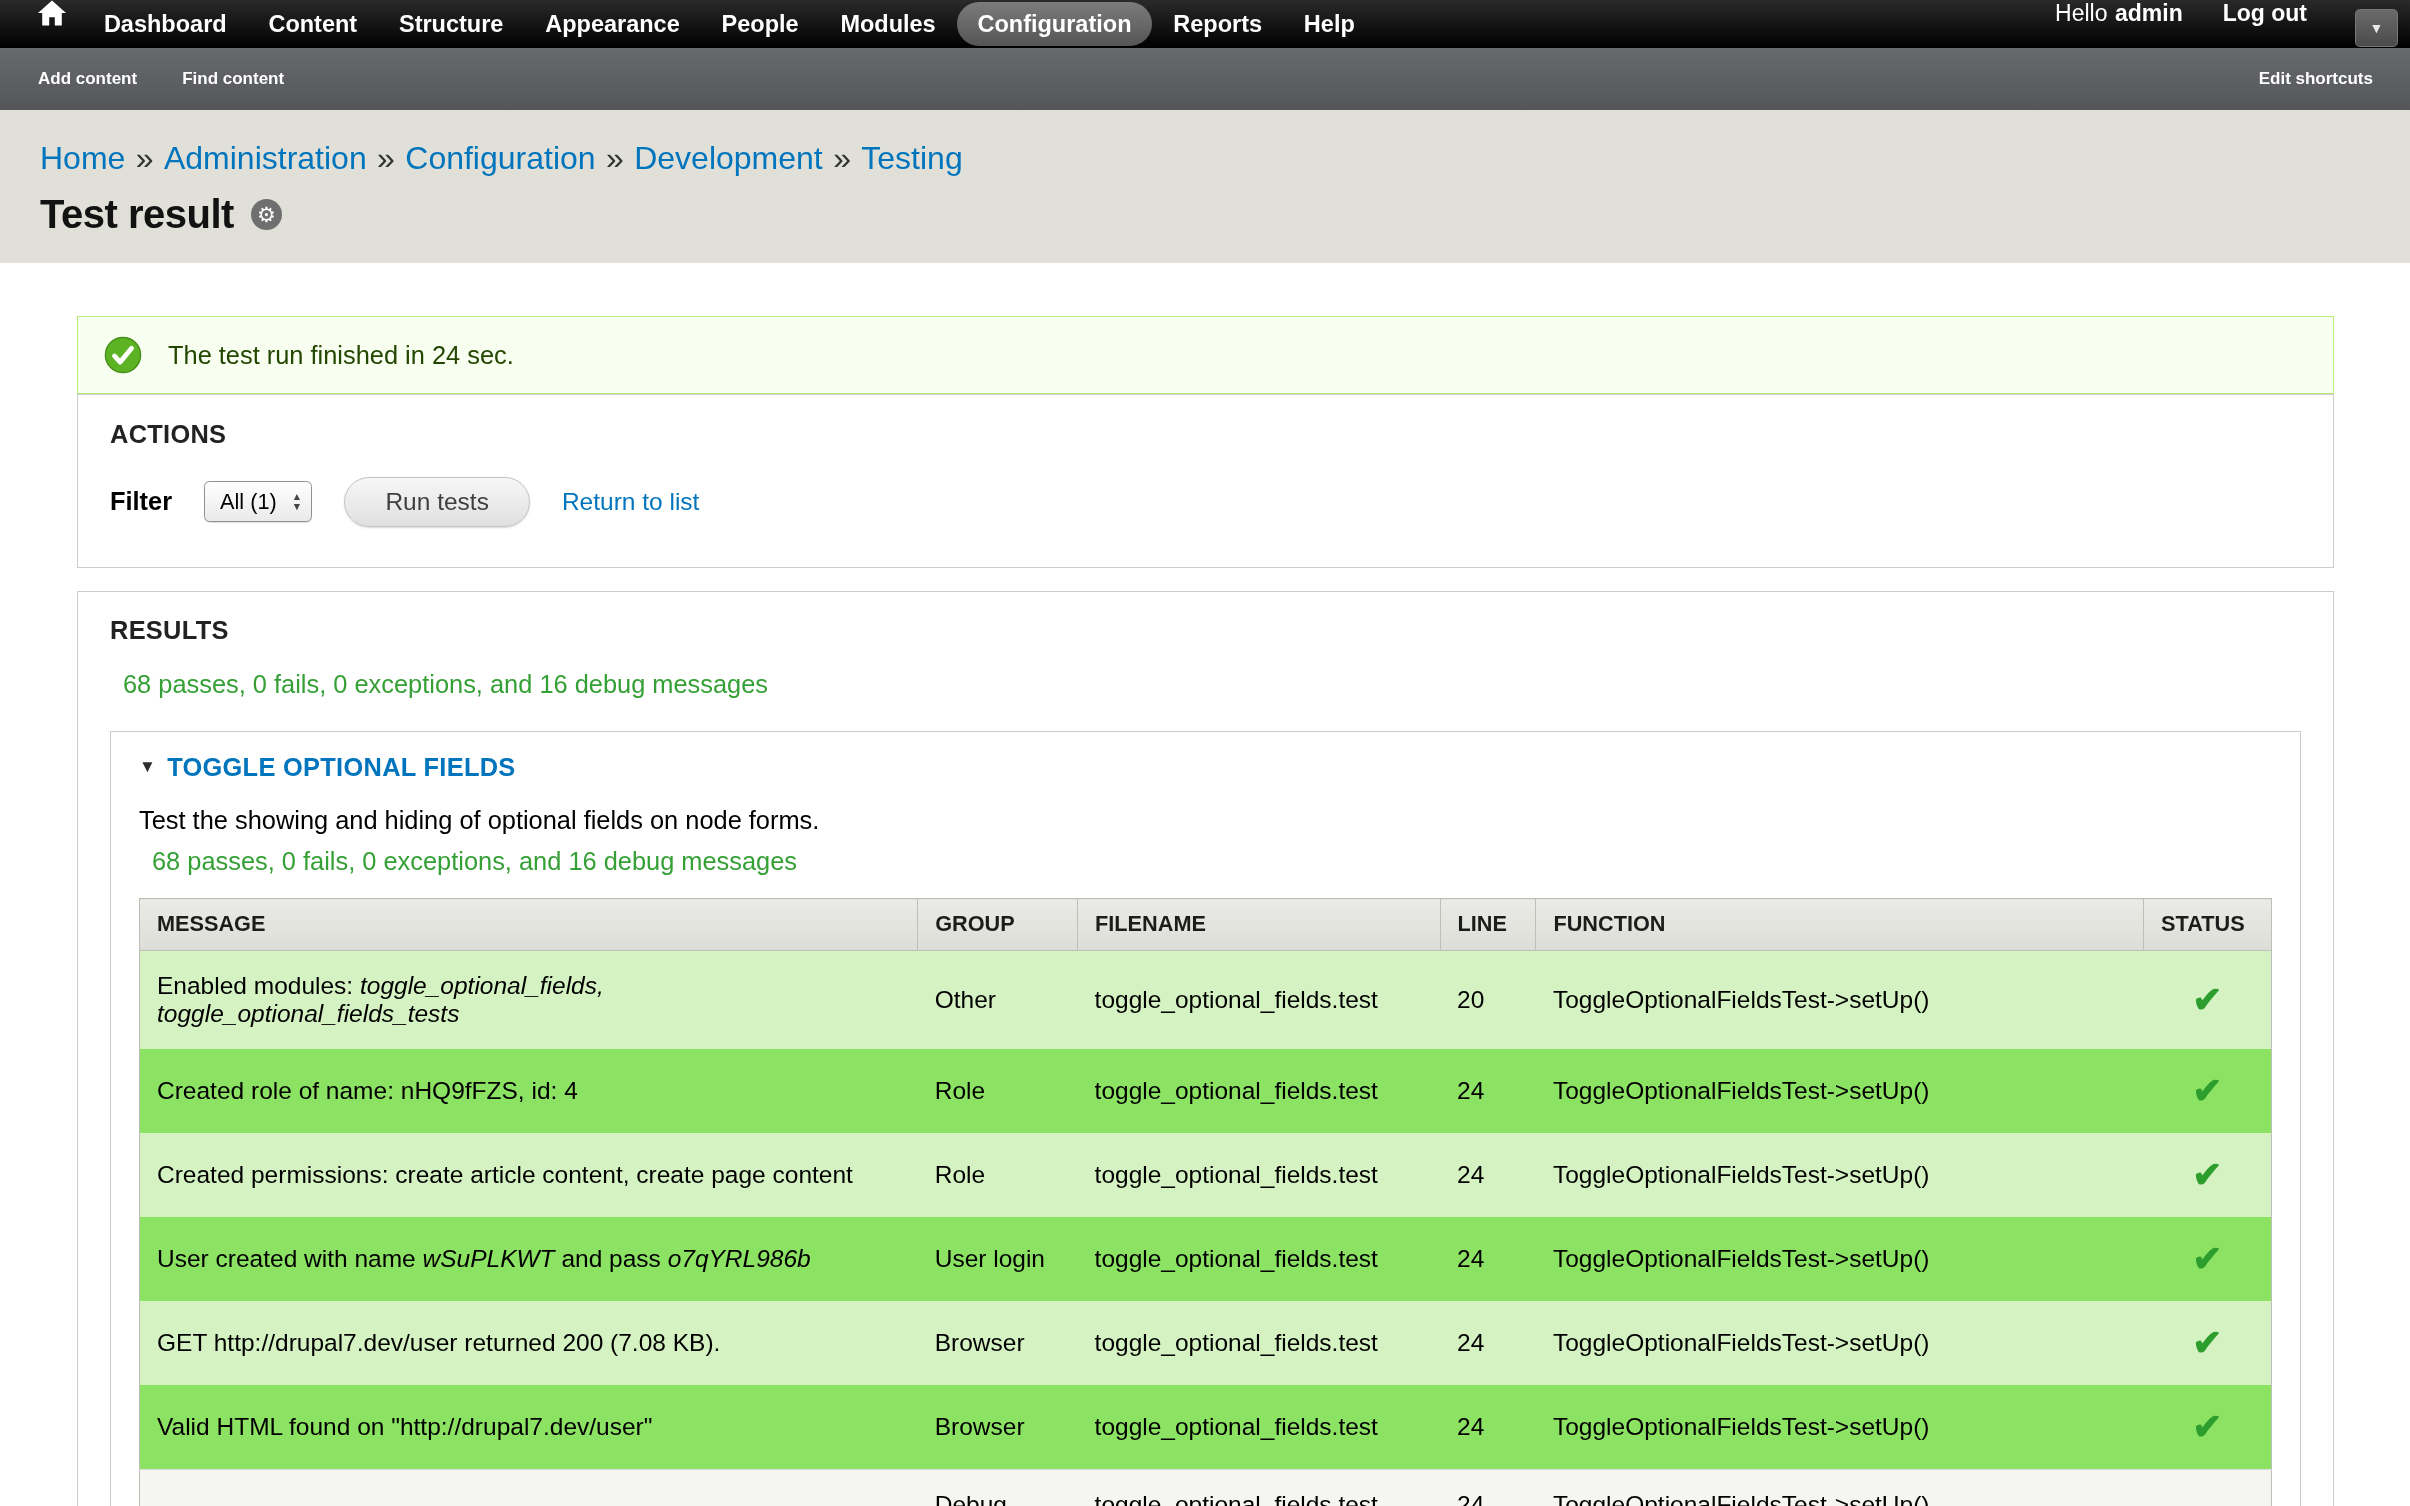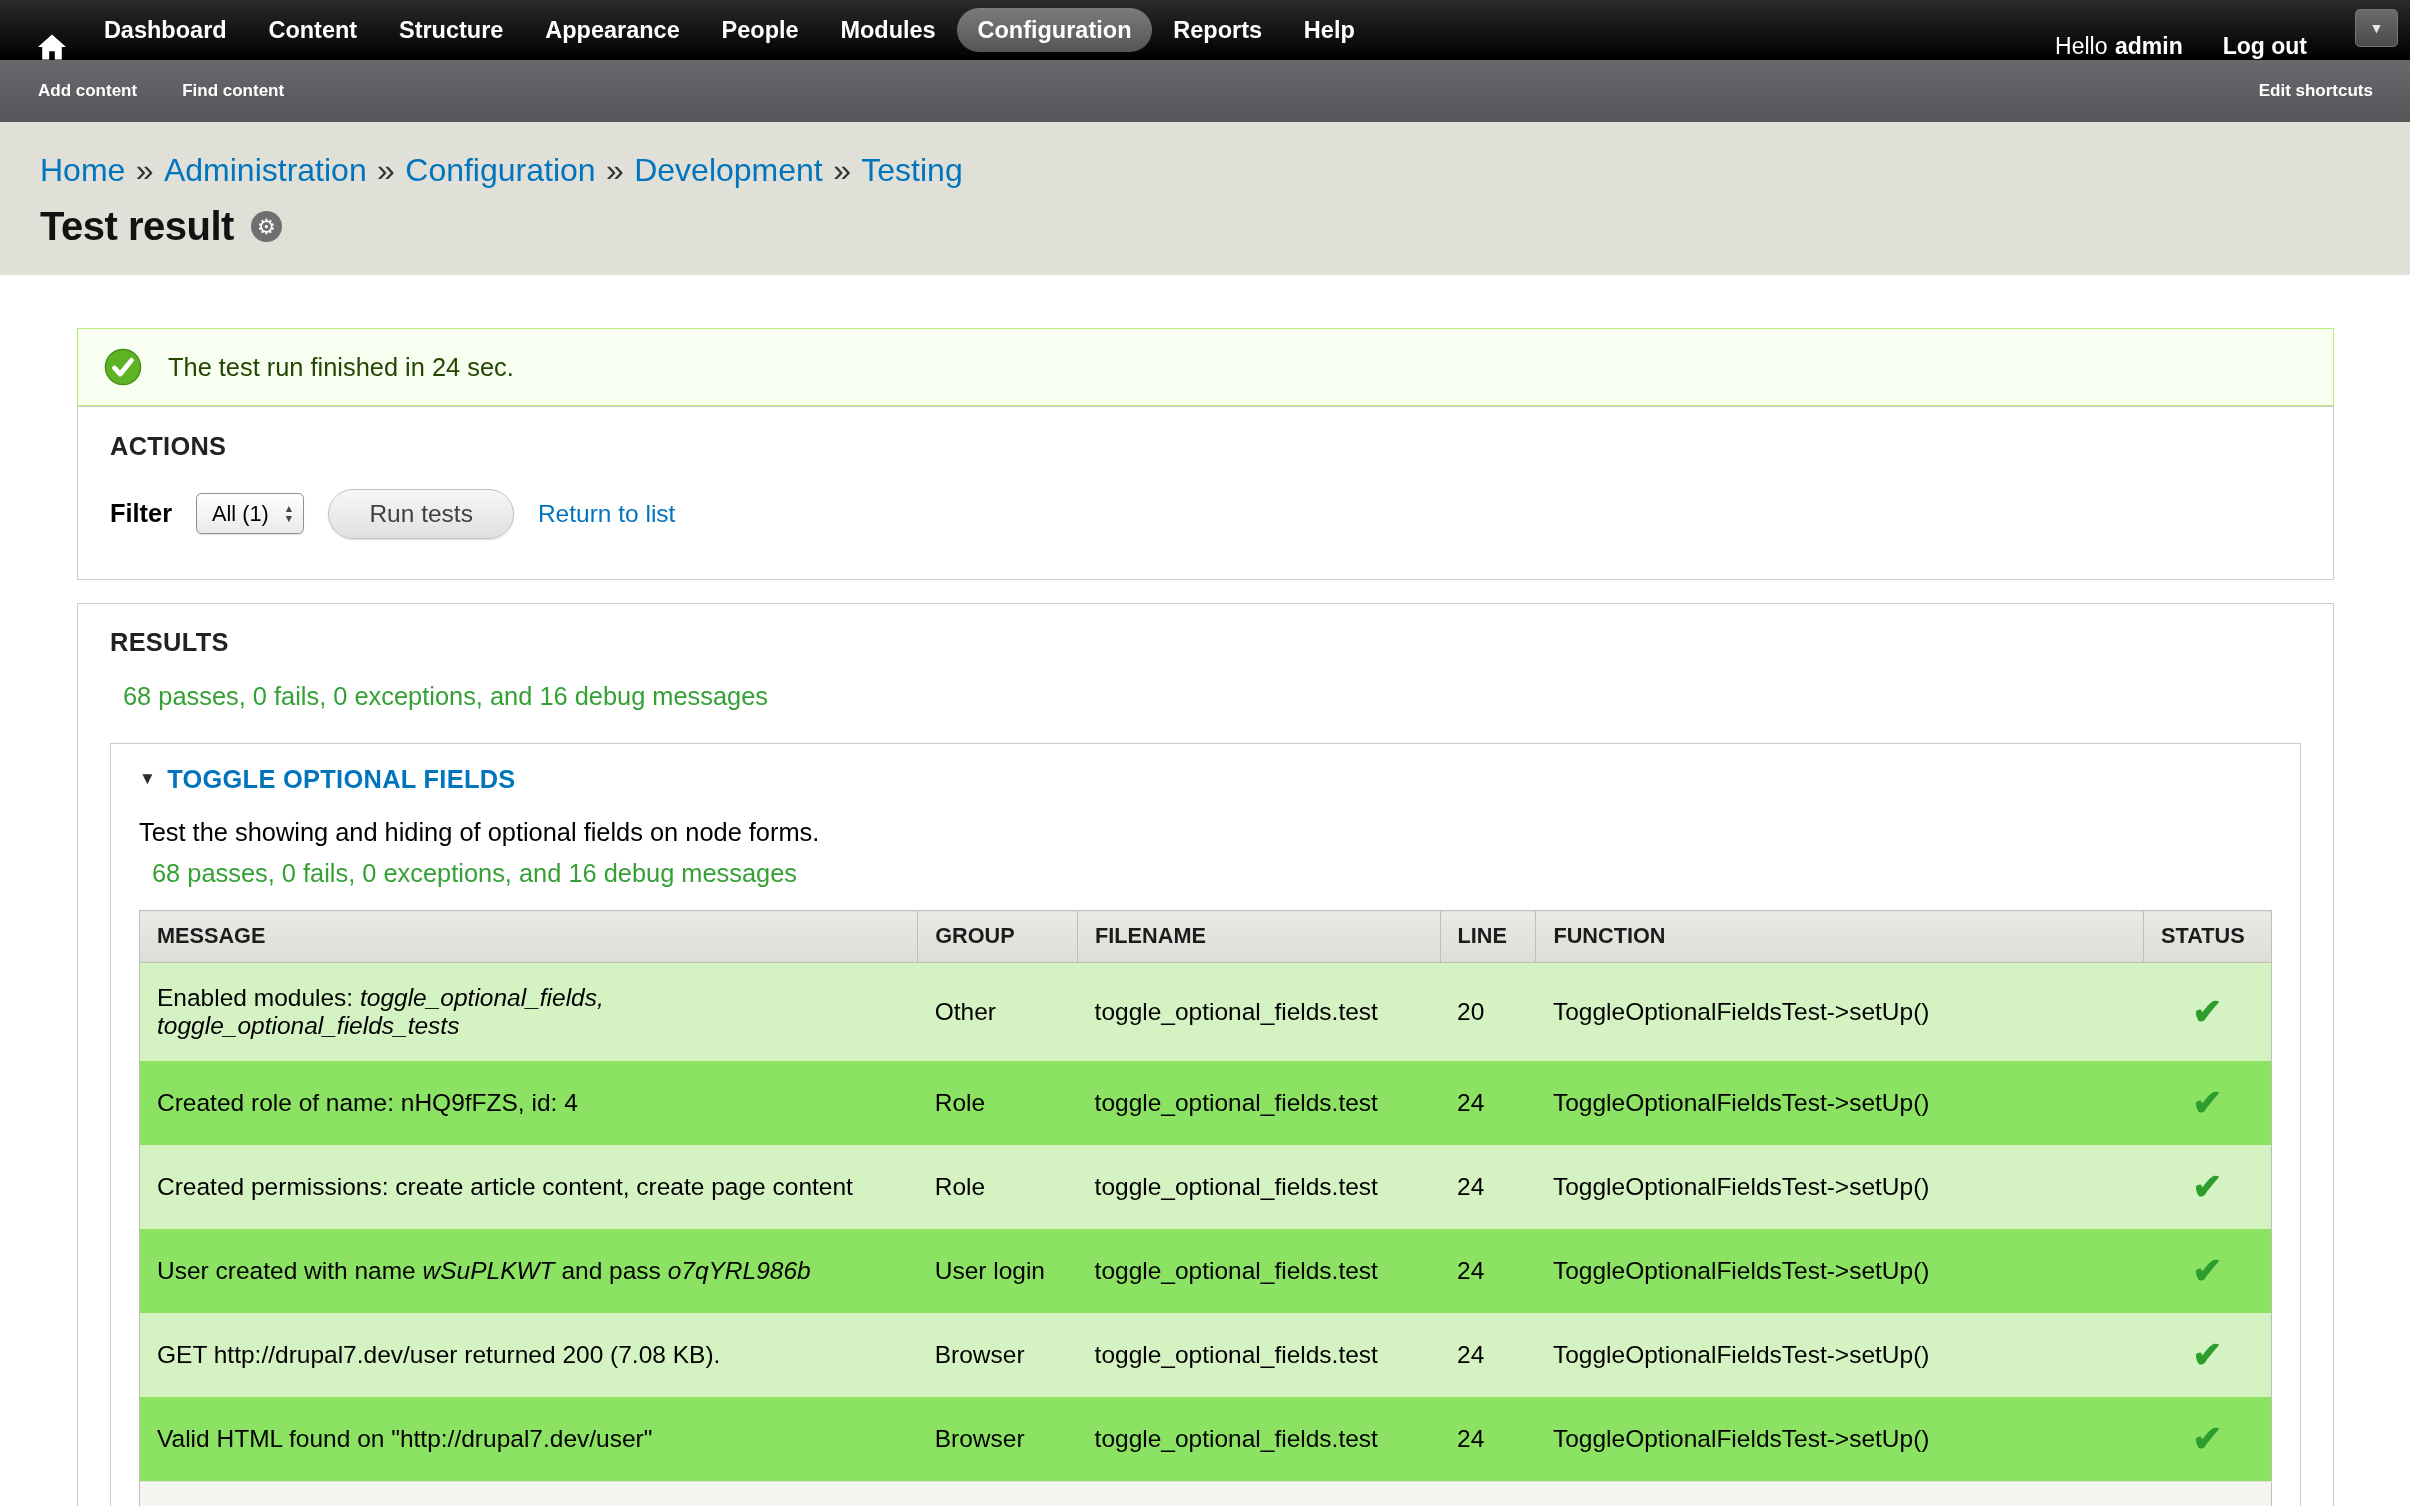--- a/index.html
+++ b/index.html
@@ -1,21 +1,21 @@
 <!DOCTYPE html>
 <html style="font-size:15px"><head>
 <meta charset="utf-8">
 <style>
   * { box-sizing: border-box; margin: 0; padding: 0; }
   html, body { width: 2411px; height: 1507px; overflow: hidden; }
   body { font-family: "Liberation Sans", sans-serif; background: #fff; color: #000; }
   a { text-decoration: none; cursor: pointer; }
 
   
-  .toolbar { height: 60px; background: linear-gradient(#2a2a2a, #000); display: flex; align-items: flex-end; padding-left: 21px; position: relative; }
+  .toolbar { height: 48px; background: linear-gradient(#2a2a2a, #000); display: flex; align-items: flex-start; padding-left: 21px; position: relative; }
   .tb-home { display: flex; align-items: center; padding: 0 17px; }
   .tb-menu { display: flex; align-items: center; height: 100%; }
   .tb-item { color: #fff; font-size: 23.5px; font-weight: bold; padding: 8.5px 20px; border-radius: 24.5px; margin: 0 0.9px; white-space: nowrap; }
   .tb-item.active { background: linear-gradient(#7b7b7b, #555); }
   .tb-right { margin-left: auto; display: flex; align-items: center; gap: 40px; margin-right: 104px; color: #fff; font-size: 23px; white-space: nowrap; }
   .tb-hello .prefix { margin-right: 7.5px; }
   .tb-user, .tb-logout { color: #fff; font-weight: bold; }
   .tb-toggle { position: absolute; right: 13px; top: 8.5px; width: 43px; height: 38px; background: linear-gradient(#6a6a6a,#4b4b4b); border: 0.9px solid #777; border-radius: 4.7px; color: #e8e8e8; font-size: 14px; display: flex; align-items: center; justify-content: center; cursor: pointer; }
 
   
@@ -33,21 +33,21 @@
 
   
   .content { padding: 53px 77px 0; }
 
   .status-msg { display: flex; align-items: center; gap: 26px; border: 0.9px solid #be7; background: #f8fff0; color: #234600; font-size: 25.4px; padding: 19px 26px; }
 
   .panel { border: 0.9px solid #ccc; padding: 24.5px 32px 40px; background: #fff; }
   .panel.results { margin-top: 22.6px; padding-bottom: 75px; }
   .panel-legend { font-size: 25.4px; font-weight: bold; color: #222; letter-spacing: 0.3px; }
 
-  .actions-row { display: flex; align-items: center; margin-top: 28px; gap: 24px; }
+  .actions-row { display: flex; align-items: center; margin-top: 28px; gap: 32px; }
   .filter-label { font-size: 25.4px; font-weight: bold; }
   .select { display: inline-flex; align-items: center; gap: 15px; border: 0.9px solid #909090; border-radius: 5.6px; background: linear-gradient(#fff, #eaeaea); padding: 6.6px 9.4px 6.6px 15px; font-size: 21.7px; box-shadow: 0 0.9px 0.9px rgba(0,0,0,.12); cursor: pointer; }
   .sel-arrows { display: flex; flex-direction: column; font-size: 10.4px; line-height: 9.4px; color: #444; }
   .btn { font-family: inherit; font-size: 24.5px; color: #404040; background: linear-gradient(#f7f7f7, #e0e0e0); border: 0.9px solid #c3c3c3; border-radius: 28px; padding: 10.4px 40px; cursor: pointer; box-shadow: 0 0.9px 1.9px rgba(0,0,0,.15); }
   .link { color: #0074bd; font-size: 24.5px; }
 
   .summary.green { color: #35a035; font-size: 25.4px; margin-top: 24.5px; margin-left: 13px; }
 
   .fieldset { border: 0.9px solid #ccc; margin-top: 32px; padding: 21px 28px 56px; }
   .fieldset-legend { display: flex; align-items: center; gap: 11.3px; cursor: pointer; }

